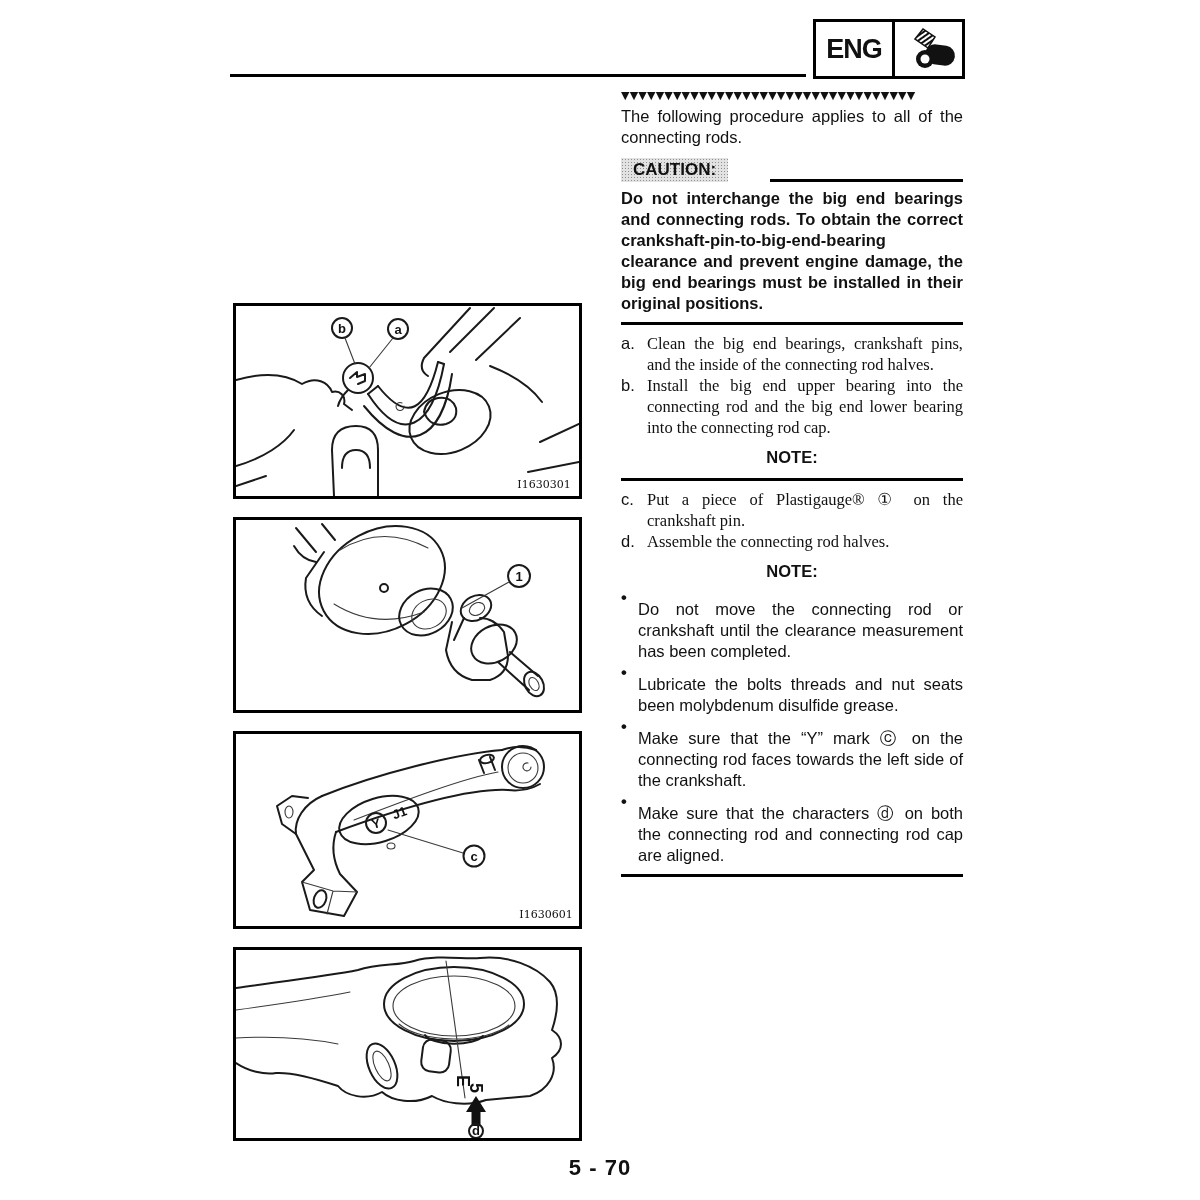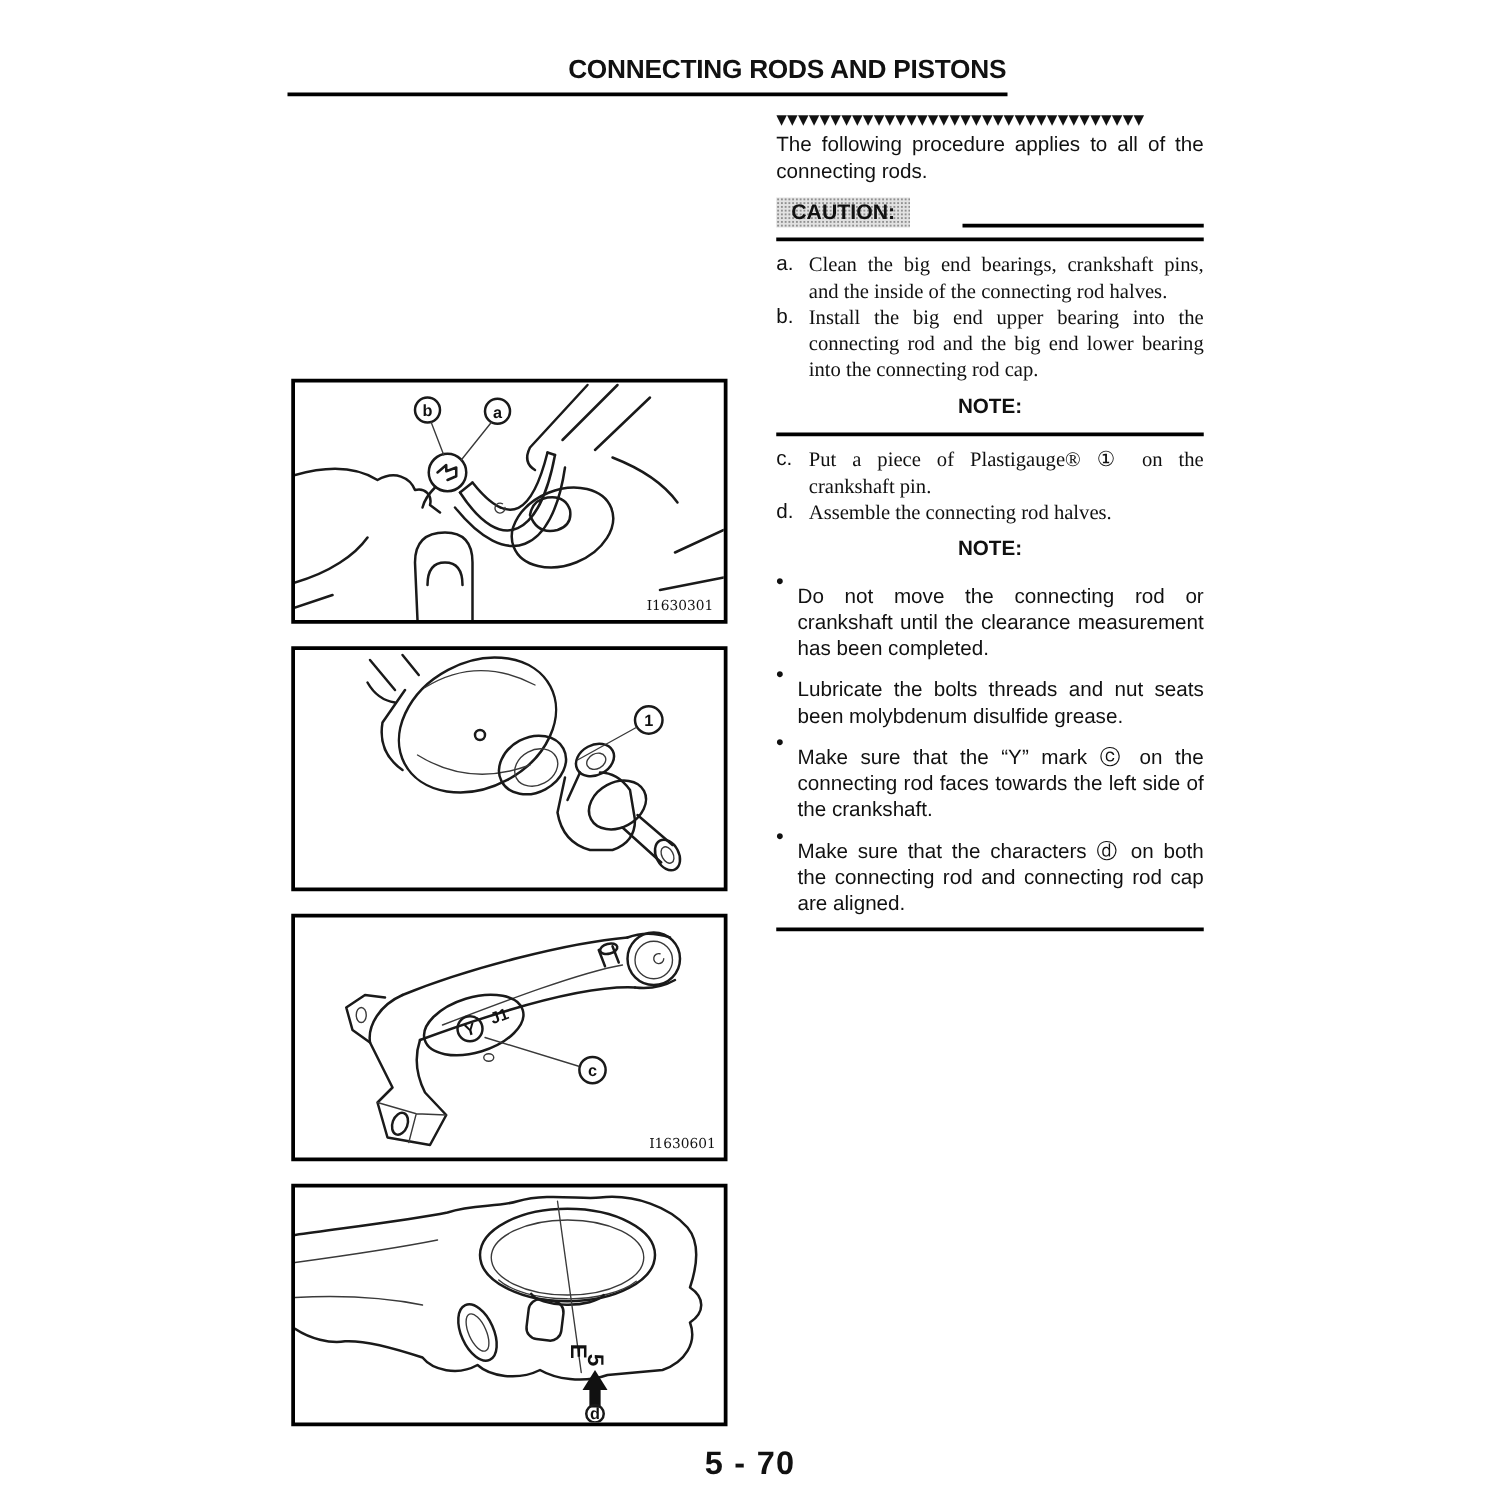--- a/index.html
+++ b/index.html
@@ -62,30 +62,46 @@
   .note-row{display:flex;align-items:center;margin:9px 0 3px 0;flex-direction:column;}
   .note-label{font-weight:bold;white-space:nowrap;}
   .note-line{flex:1;height:2.5px;background:#000;margin-left:10px;margin-top:2px;}
   .bullet{display:flex;}
   .bullet .mk{flex:0 0 17px;font-weight:bold;}
   .bullet .tx{flex:1;text-align:justify;margin-top:12px;}
 
   
   .footer{
     position:absolute;left:0;top:1155px;width:1200px;text-align:center;
-    font-size:26px;font-weight:bold;letter-spacing:1px;
+    font-size:22px;font-weight:bold;letter-spacing:1px;
   }
 </style>
 </head>
 <body>
 
 <div class="page">
 
-  <div class="title">CONNECTING RODS AND PISTONS</div>
   <div class="title-rule"></div>
+  <div class="eng-badge">
+    <div class="eng-text">ENG</div>
+    <div class="eng-icon">
+      <svg width="56" height="44" viewBox="0 0 56 44">
+        <defs>
+          <pattern id="hatch" width="4" height="4" patternUnits="userSpaceOnUse" patternTransform="rotate(55)">
+            <rect width="4" height="4" fill="#fff"></rect>
+              <rect width="2" height="4" fill="#111"></rect>
+          </pattern>
+        </defs>
+        <polygon points="14,12 22,2 34,10 27,21" fill="url(#hatch)" stroke="#111" stroke-width="1.5"></polygon>
+        <rect x="24" y="18" width="30" height="20" rx="10" fill="#111" transform="rotate(8 39 28)"></rect>
+        <circle cx="24" cy="32" r="9" fill="#111"></circle>
+        <circle cx="24" cy="32" r="4.5" fill="#fff"></circle>
+      </svg>
+    </div>
+  </div>
 
   <div class="fig" id="fig1">
     <svg viewBox="0 0 343 190">
 
       <path class="ln" d="M234,2 L188,52 Q182,64 192,70"></path>
       <path class="ln" d="M258,2 L214,46"></path>
       <path class="ln" d="M284,12 L240,54"></path>
 
       <ellipse class="ln" cx="214" cy="116" rx="42" ry="30" transform="rotate(-22 214 116)"></ellipse>
       <path class="ln" d="M188,106 q2,-12 14,-14 q14,-2 18,10 q2,12 -10,16 q-16,4 -22,-12 Z" stroke-width="1.4"></path>
@@ -217,20 +233,21 @@
   </div>
 
   <div class="rcol">
     <div class="arrows">▼▼▼▼▼▼▼▼▼▼▼▼▼▼▼▼▼▼▼▼▼▼▼▼▼▼▼▼▼▼▼▼▼▼</div>
     <p class="para">The following procedure applies to all of the connecting rods.</p>
 
     <div class="caution-row">
       <span class="caution-label">CAUTION:</span>
       <span class="caution-line"></span>
     </div>
+    <p class="para bold">Do not interchange the big end bearings and connecting rods. To obtain the correct crankshaft-pin-to-big-end-bearing clearance and prevent engine damage, the big end bearings must be installed in their original positions.</p>
     <div class="rule"></div>
 
     <div class="step">
       <span class="mk">a.</span>
       <span class="tx">Clean the big end bearings, crankshaft pins, and the inside of the connecting rod halves.</span>
     </div>
     <div class="step">
       <span class="mk">b.</span>
       <span class="tx">Install the big end upper bearing into the connecting rod and the big end lower bearing into the connecting rod cap.</span>
     </div>

